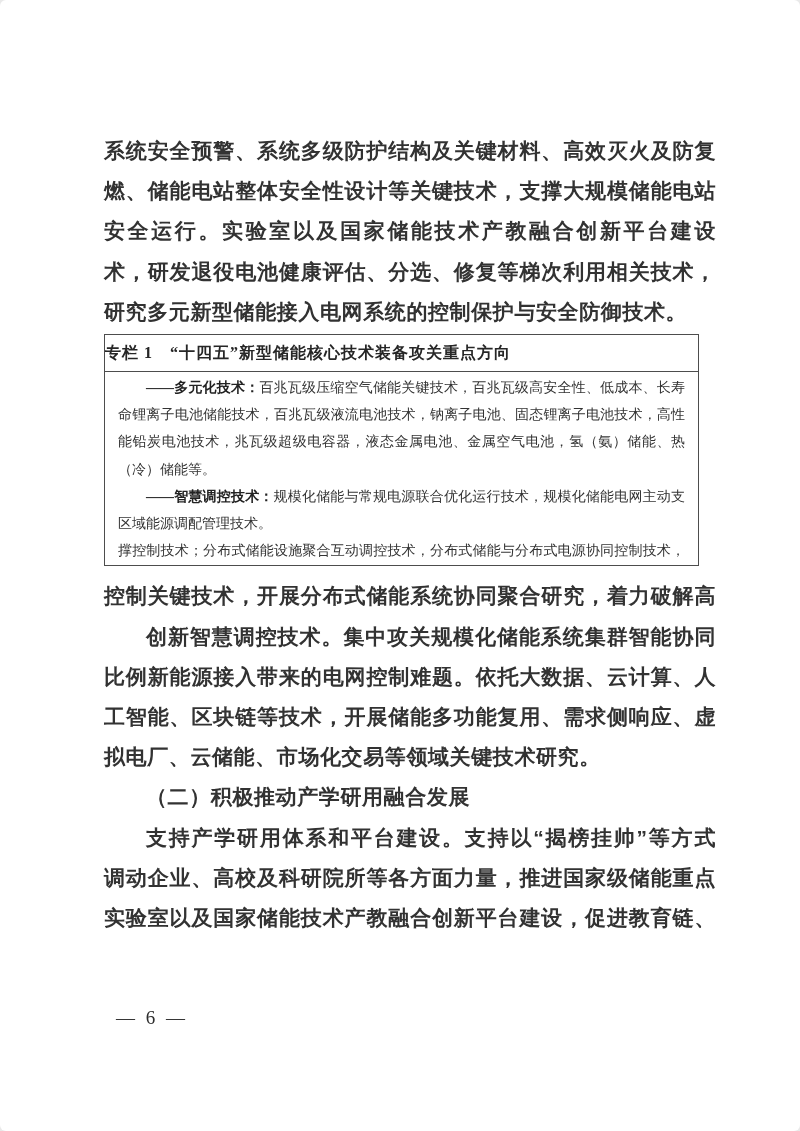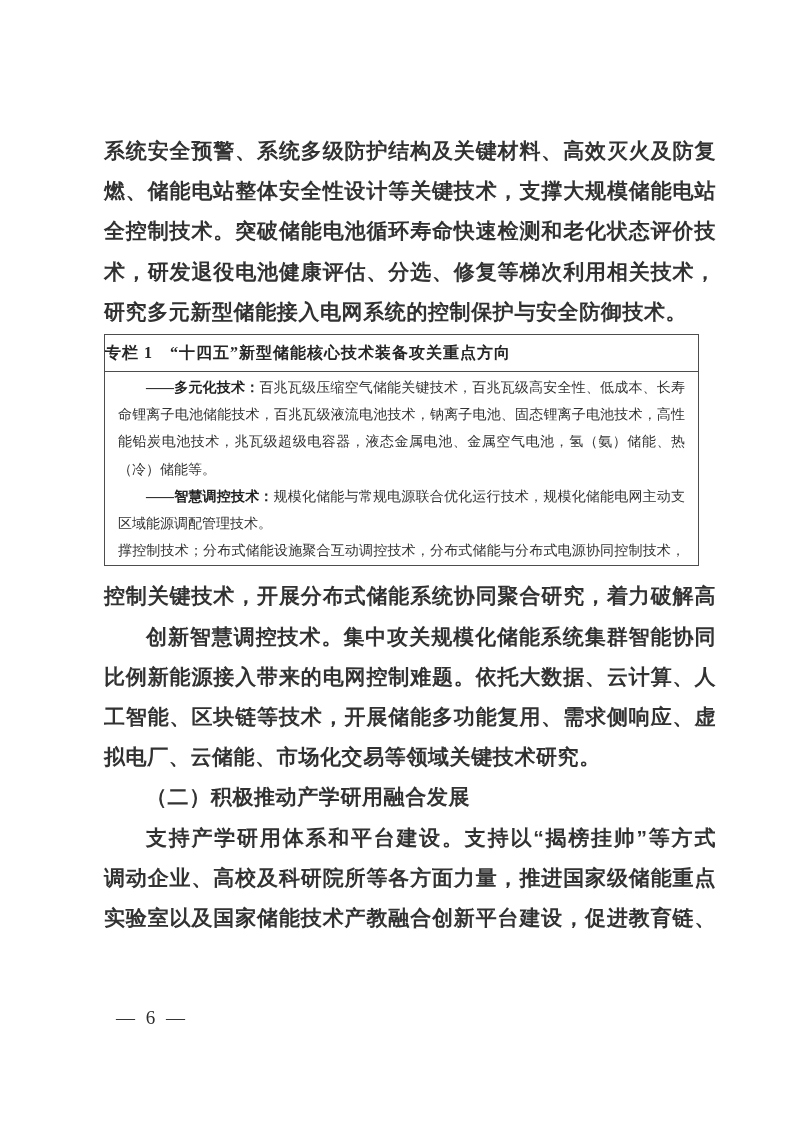--- a/index.html
+++ b/index.html
@@ -1,17 +1,17 @@
 <!DOCTYPE html>
 <html><head>
 <meta charset="utf-8">
 <style>
   html,body{margin:0;padding:0;background:#e9e9e9;}
   .page{position:relative;width:800px;height:1131px;background:#ffffff;overflow:hidden;
-        font-family:"Liberation Sans",sans-serif;}
+        font-family:"Liberation Sans",sans-serif;border-radius:6px;}
   .content{position:absolute;left:104px;top:131px;width:612px;color:#323232;}
   
   .mline{font-size:21px;line-height:40.2px;font-weight:600;letter-spacing:0.6px;
          text-align:justify;text-align-last:justify;white-space:nowrap_off;}
   .mline.end{text-align-last:left;}
   .mline.ind{text-indent:2em;}
   .mline.heading{font-weight:700;}
   
   .box{margin:2px 17px 10px 0;border:1px solid #4d4d4d;background:#ffffff;}
   .box-title{height:36px;line-height:36px;border-bottom:1px solid #4d4d4d;text-align:left;
@@ -29,21 +29,21 @@
 </style>
 </head>
 <body>
 
 <div class="page">
   <div class="content">
 
     <div>
       <div class="mline">系统安全预警、系统多级防护结构及关键材料、高效灭火及防复</div>
       <div class="mline">燃、储能电站整体安全性设计等关键技术，支撑大规模储能电站</div>
-      <div class="mline">全控制技术。突破储能电池循环寿命快速检测和老化状态评价技</div>
+      <div class="mline">安全运行。实验室以及国家储能技术产教融合创新平台建设</div>
       <div class="mline">术，研发退役电池健康评估、分选、修复等梯次利用相关技术，</div>
       <div class="mline end">研究多元新型储能接入电网系统的控制保护与安全防御技术。</div>
     </div>
 
     <div class="box">
       <div class="box-title">专栏 1　“十四五”新型储能核心技术装备攻关重点方向</div>
       <div class="box-body">
 
         <div>
           <div class="bline first">

